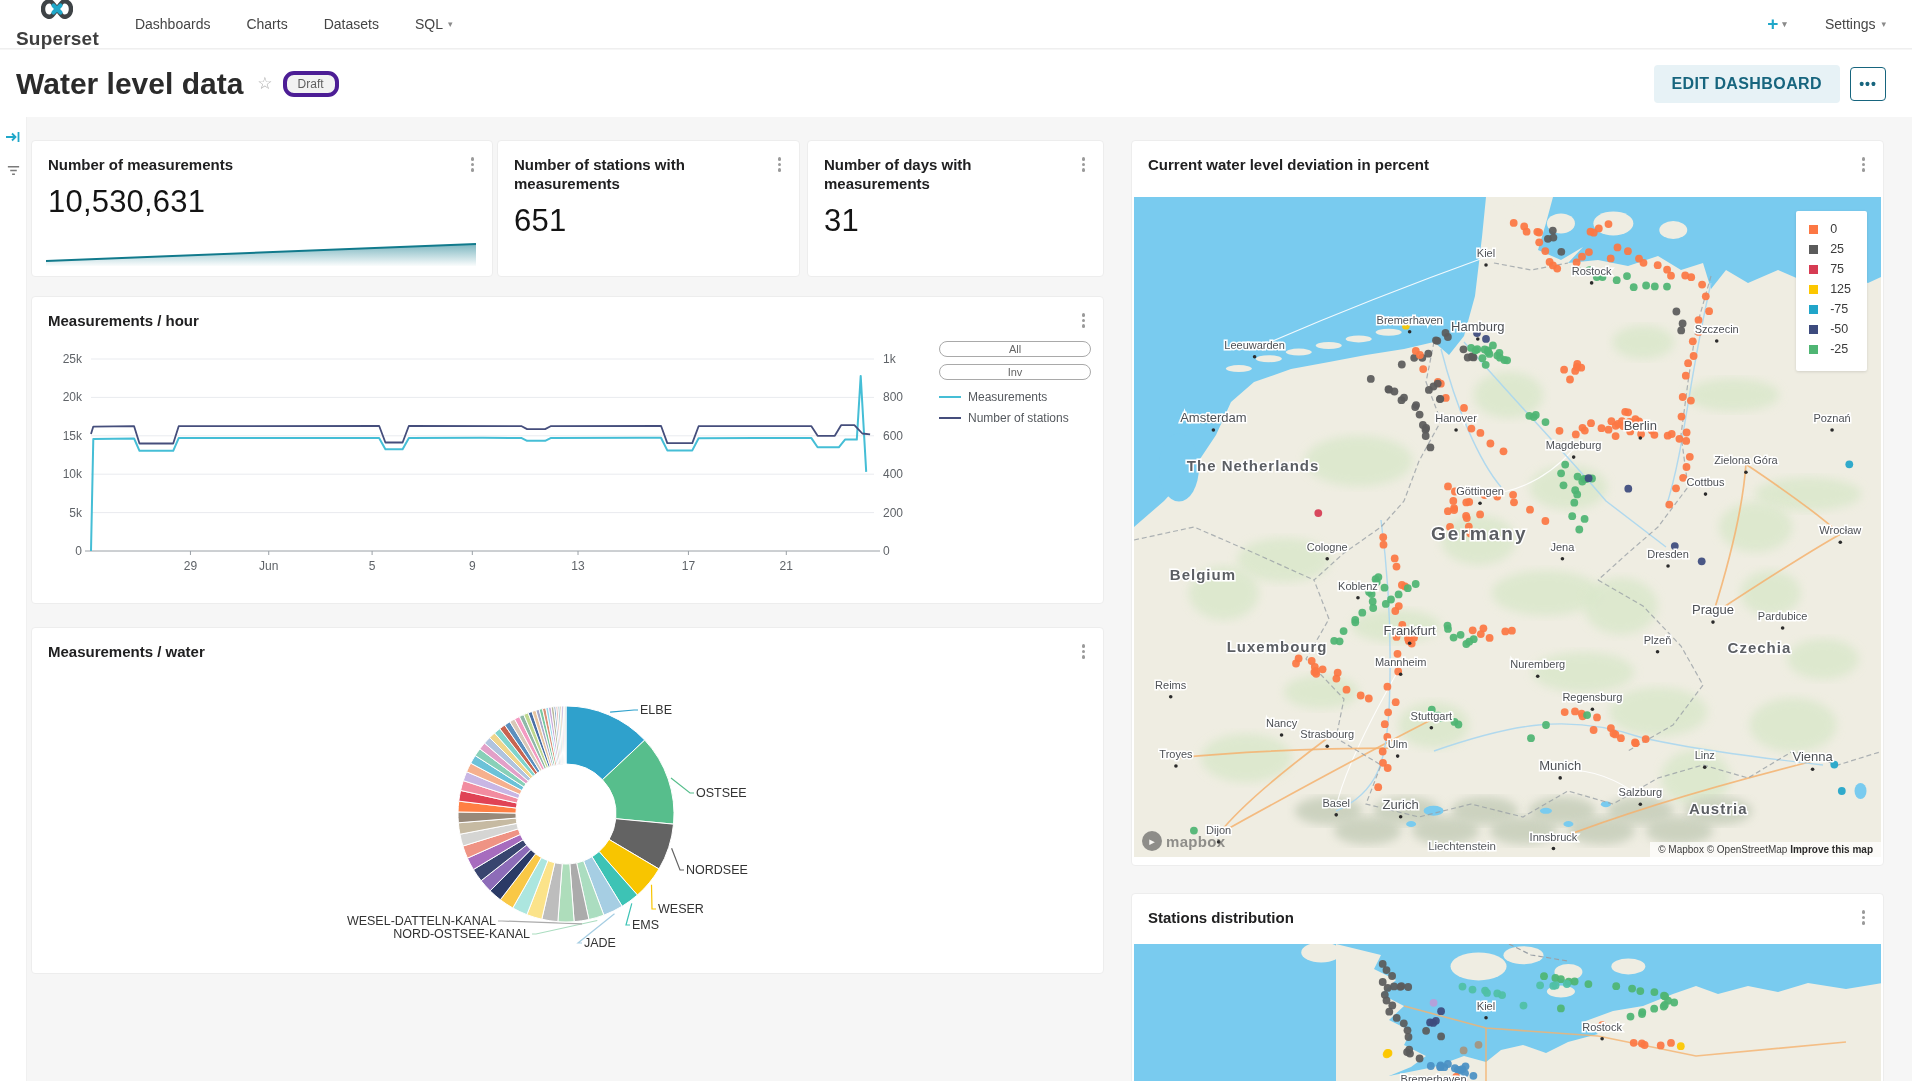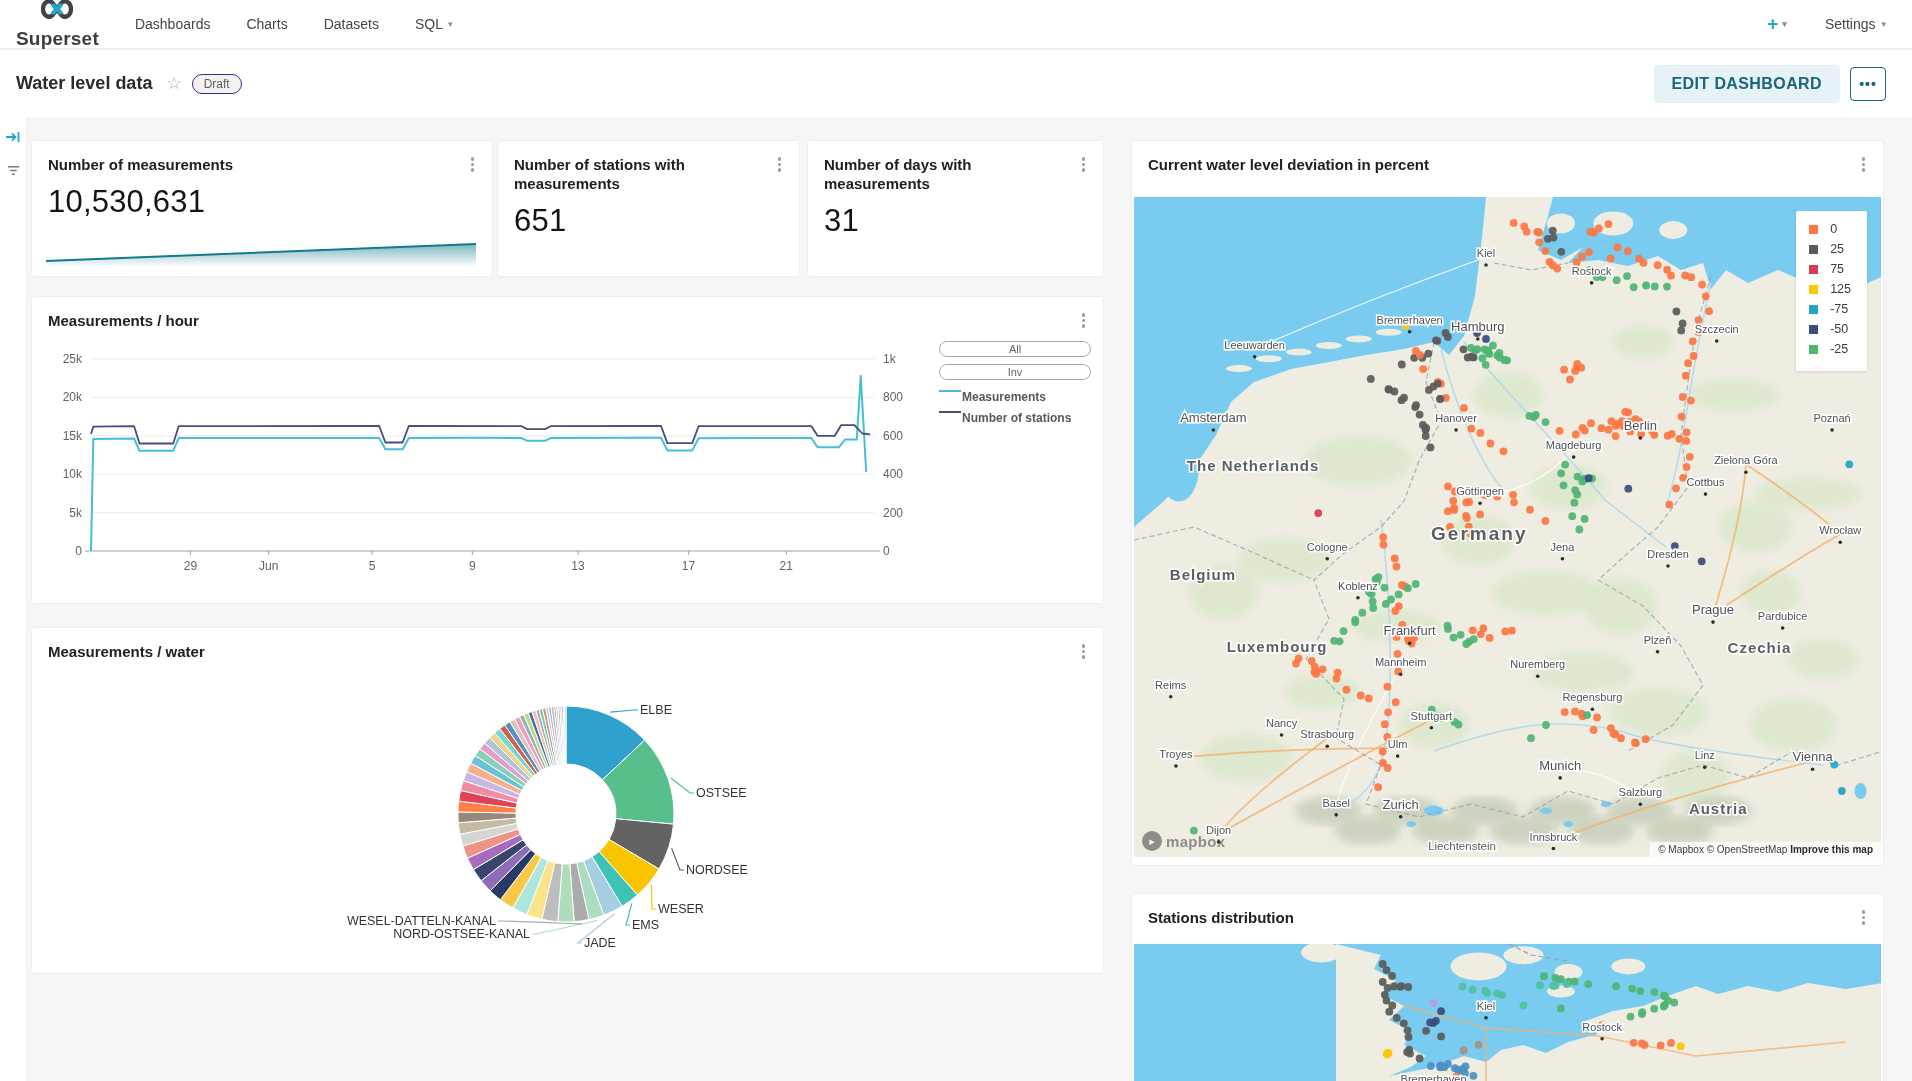--- a/index.html
+++ b/index.html
@@ -12,23 +12,23 @@
   .brand-name { font-size:19px; font-weight:700; color:#3E3E3E; letter-spacing:.2px;}
   .nav-items { display:flex; gap:36px; align-items:center; }
   .nav-item { font-size:14px; color:#454545; cursor:pointer; display:flex; align-items:center; gap:5px;}
   .caret { font-size:9px; color:#8a8a8a; }
   .nav-right { margin-left:auto; display:flex; align-items:center; gap:38px;}
   .plus-btn { color:#20A7C9; font-size:19px; font-weight:600; display:flex; align-items:center; gap:4px; cursor:pointer;}
   .settings { font-size:14px; color:#454545; display:flex; gap:6px; align-items:center; cursor:pointer;}
   
   .page-header { position:absolute; left:0; top:50px; width:1912px; height:67px; background:#fff;
     display:flex; align-items:center; padding:0 26px 0 16px; }
-  .page-title { font-size:18px; font-weight:700; color:#2b2b2b; }
+  .page-title { font-size:30px; font-weight:700; color:#2b2b2b; }
   .star { margin-left:14px; color:#ABABAB; font-size:17px; cursor:pointer;}
-  .draft-pill { margin-left:10px; background:#F2F2F2; border:1px solid #4c1d95; color:#5F5F5F;
+  .draft-pill { margin-left:10px; background:#F2F2F2; border:4px solid #4c1d95; color:#5F5F5F;
     font-size:12px; border-radius:11px; padding:2px 11px;}
   .header-right { margin-left:auto; display:flex; align-items:center; gap:10px;}
   .edit-btn { background:#E7F2F6; color:#17657E; border:none; font-weight:700; font-size:16px;
     letter-spacing:.4px; padding:10px 18px; border-radius:4px; cursor:pointer; font-family:inherit;}
   .more-btn { width:36px; height:34px; border:1.5px solid #17657E; border-radius:4px; background:#fff;
     color:#17657E; font-weight:700; font-size:14px; letter-spacing:1px; cursor:pointer; line-height:1;}
   
   .filter-strip { position:absolute; left:0; top:117px; width:27px; bottom:0; background:#fff;
     border-right:1px solid #F0F0F0; display:flex; flex-direction:column; align-items:center; padding-top:12px; gap:18px;}
   
@@ -37,21 +37,21 @@
   .card-title { font-size:15px; font-weight:700; color:#202021; line-height:1.28; }
   .kebab { margin-left:auto; color:#9A9A9A; cursor:pointer; line-height:10px; font-size:15px;
     letter-spacing:0; display:flex; flex-direction:column; gap:2px; padding:2px 4px;}
   .kebab i { width:3.5px; height:3.5px; background:#9A9A9A; border-radius:50%; display:block;}
   .kpi-value { font-size:31px; font-weight:500; color:#141414; padding:10px 16px 0; letter-spacing:.2px;}
   .sparkline { position:absolute; left:14px; right:14px; bottom:10px; height:28px; }
   
   .hour-legend { position:absolute; right:12px; top:44px; width:152px; font-size:12px; color:#55595E;}
   .pill-row { display:flex; gap:7px; margin-bottom:10px;flex-direction:column; }
   .pill { border:1px solid #A9A9A9; color:#666; border-radius:10px; font-size:11px; padding:1px 9px; cursor:pointer; background:#fff;}
-  .leg-item { display:flex; align-items:flex-start; gap:1px; margin-bottom:7px; cursor:pointer;font-weight:bold;}
+  .leg-item { display:flex; align-items:center; gap:7px; margin-bottom:7px; cursor:pointer;}
   .leg-swatch { width:22px; height:0; border-top-width:2px; border-top-style:solid; }
   
   .map-wrap { position:absolute; left:2px; right:2px; background:#79CBEF; overflow:hidden;}
   .map-legend { position:absolute; top:14px; right:14px; background:#fff; border-radius:2px;
     padding:11px 16px 9px 13px; box-shadow:0 1px 3px rgba(0,0,0,.12); z-index:5;}
   .map-legend .row { display:flex; align-items:center; gap:12px; margin-bottom:6px; }
   .map-legend .sw { width:9px; height:9px; }
   .map-legend .lb { font-size:12.5px; color:#3C3C3C; }
   .attrib { position:absolute; right:0; bottom:0; background:rgba(255,255,255,.72); font-size:10px;
     color:#404040; padding:2px 8px; z-index:5;}

